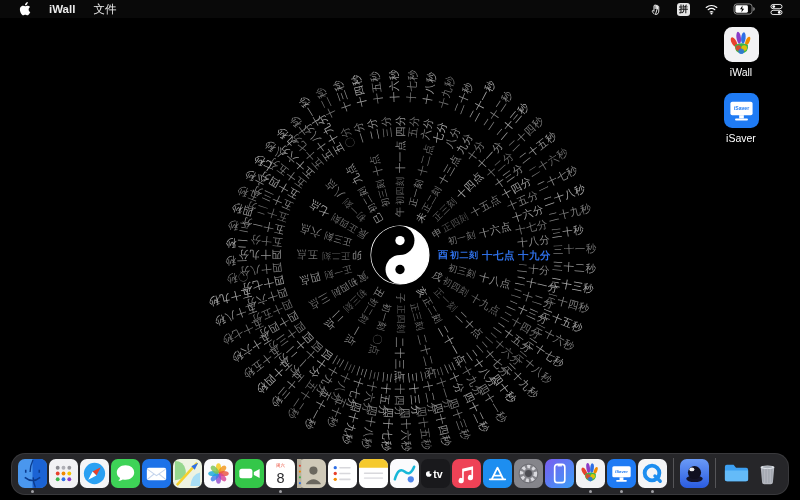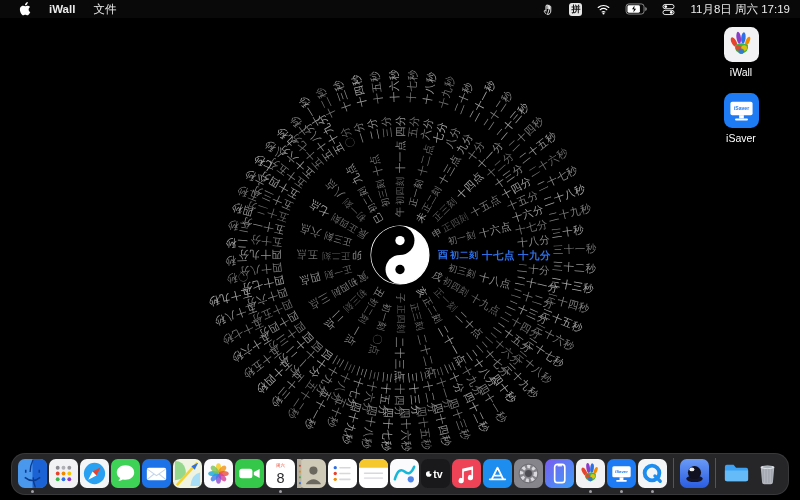--- a/index.html
+++ b/index.html
@@ -85,21 +85,20 @@
       </svg>
     </span>
     <span class="mb-status">
       <svg width="13" height="13" viewBox="0 0 16 16">
         <rect x="1.2" y="1.8" width="13.6" height="5.2" rx="2.6" fill="none" stroke="#fff" stroke-width="1.1"></rect>
         <circle cx="4.6" cy="4.4" r="1.7" fill="#fff"></circle>
         <rect x="1.2" y="9" width="13.6" height="5.2" rx="2.6" fill="none" stroke="#fff" stroke-width="1.1"></rect>
         <circle cx="11.4" cy="11.6" r="1.7" fill="#fff"></circle>
       </svg>
     </span>
-    <span class="mb-clock">11月8日 周六 17:19</span>
   </div>
 </div>
 
 <div class="desktop-icons">
     <div class="d-icon">
       <span class="glyph"><svg viewBox="0 0 30 30">
           <rect width="30" height="30" rx="7" fill="#f2f2f4"></rect>
           <g>
             <ellipse cx="8.6" cy="13" rx="2.1" ry="4.6" fill="#e8412c" transform="rotate(-28 8.6 13)"></ellipse>
             <ellipse cx="12.6" cy="9.2" rx="1.9" ry="5.2" fill="#8a3cc8" transform="rotate(-8 12.6 9.2)"></ellipse>

